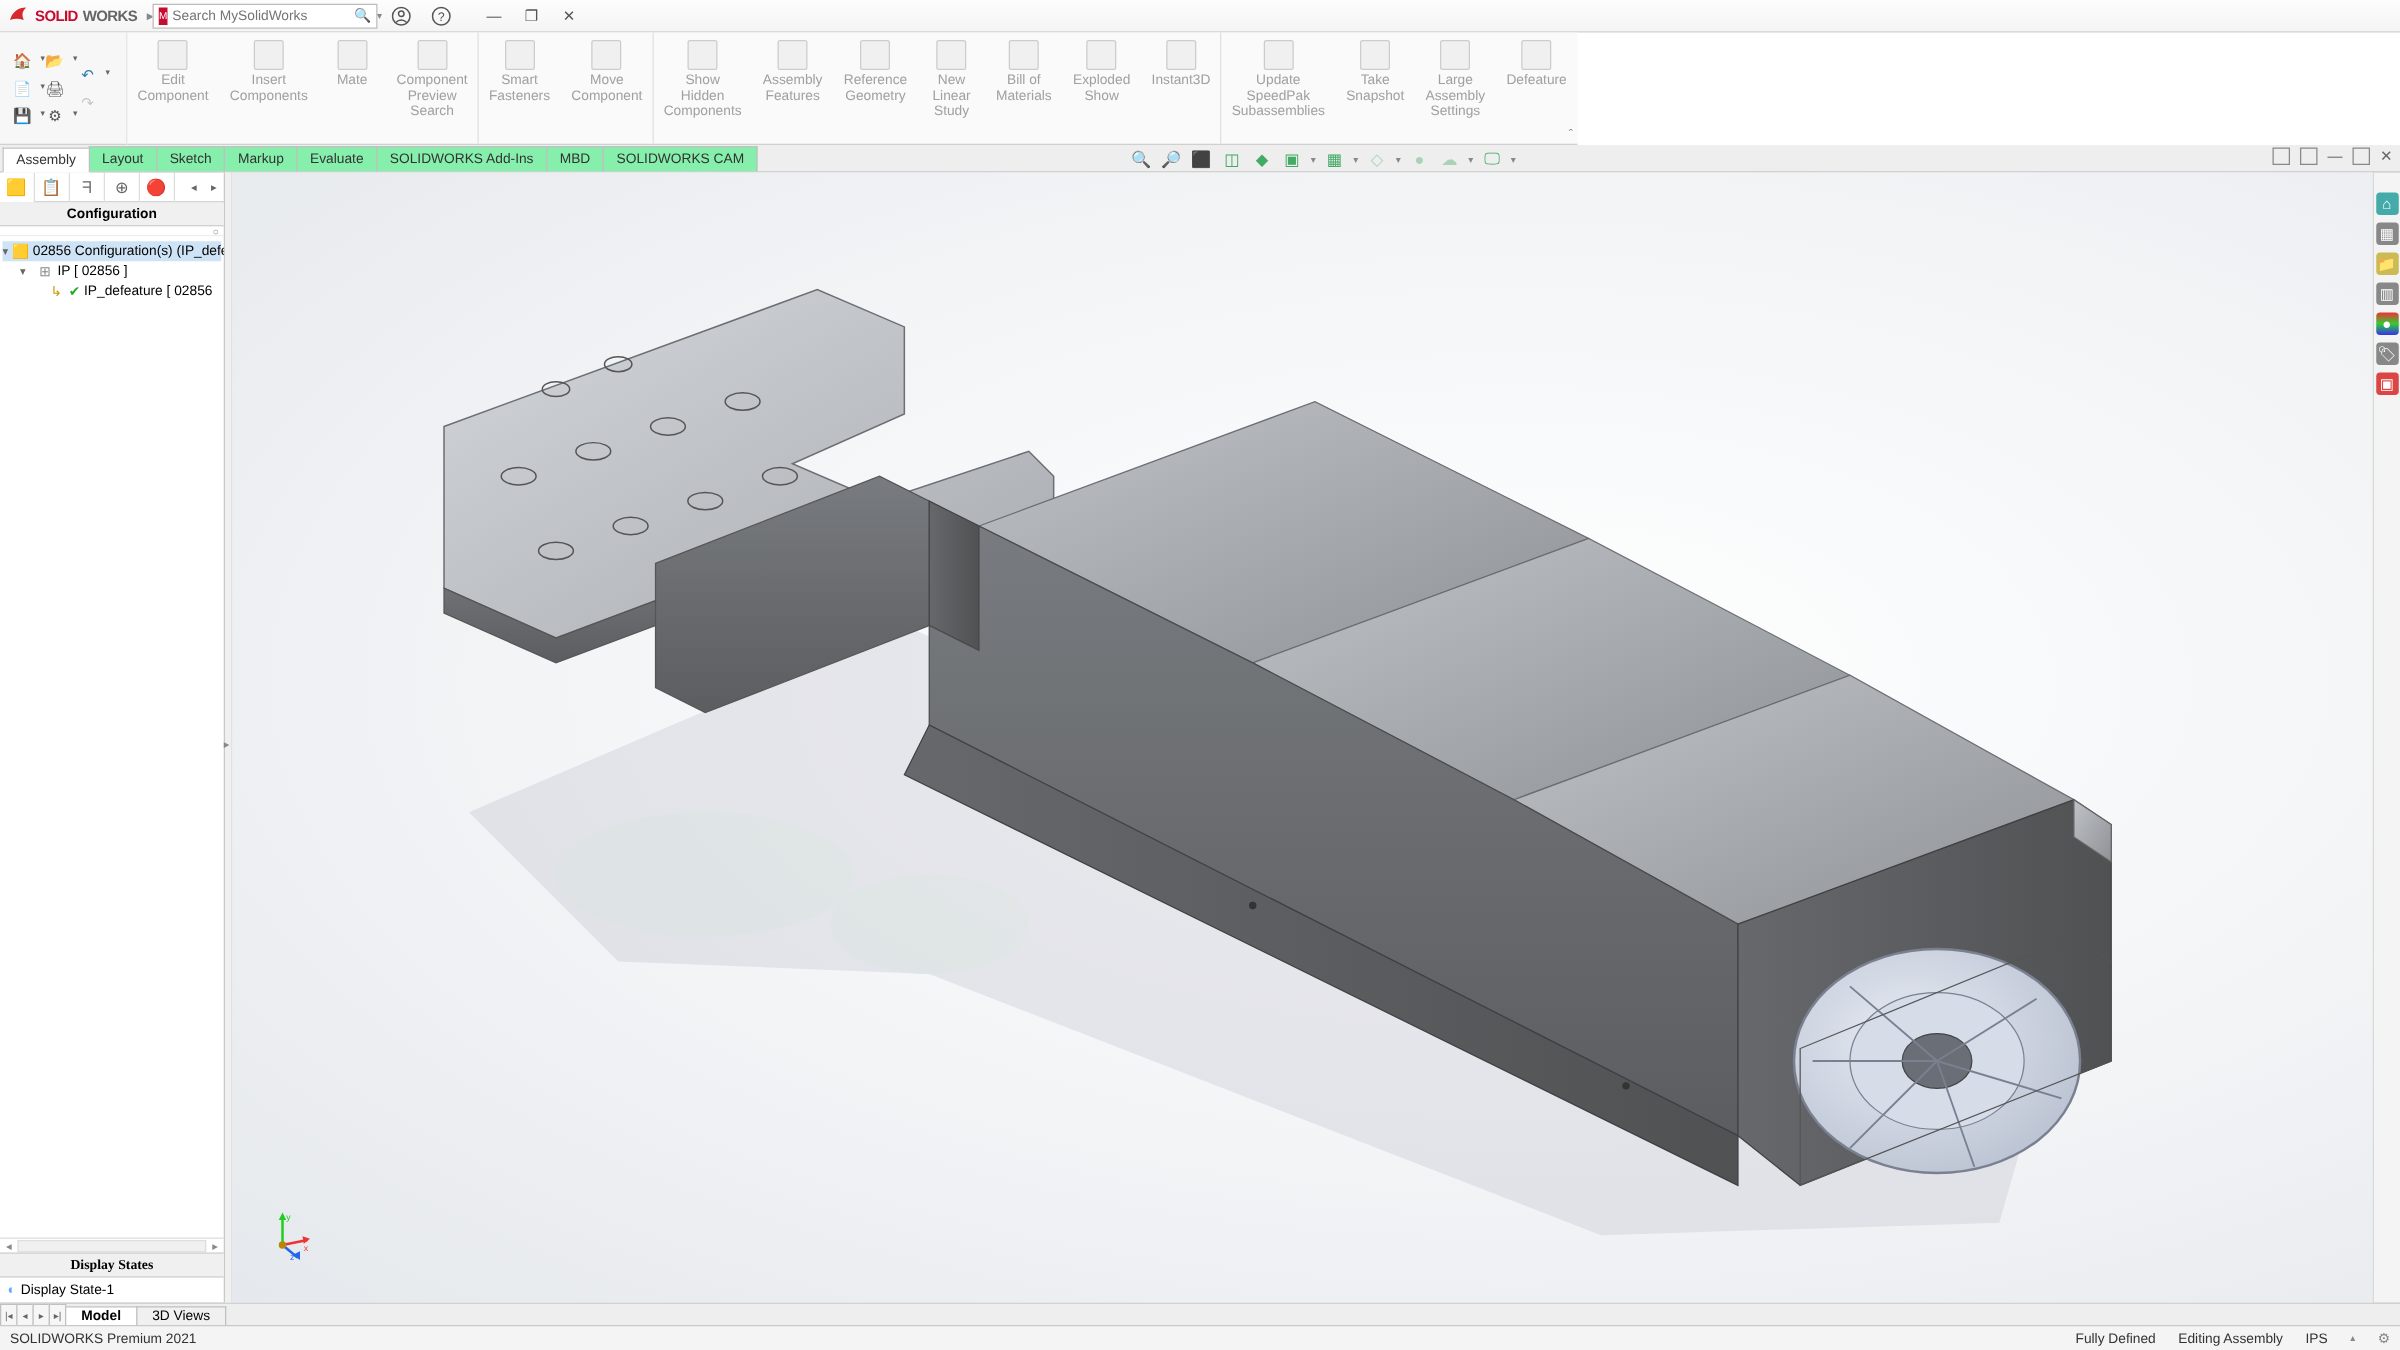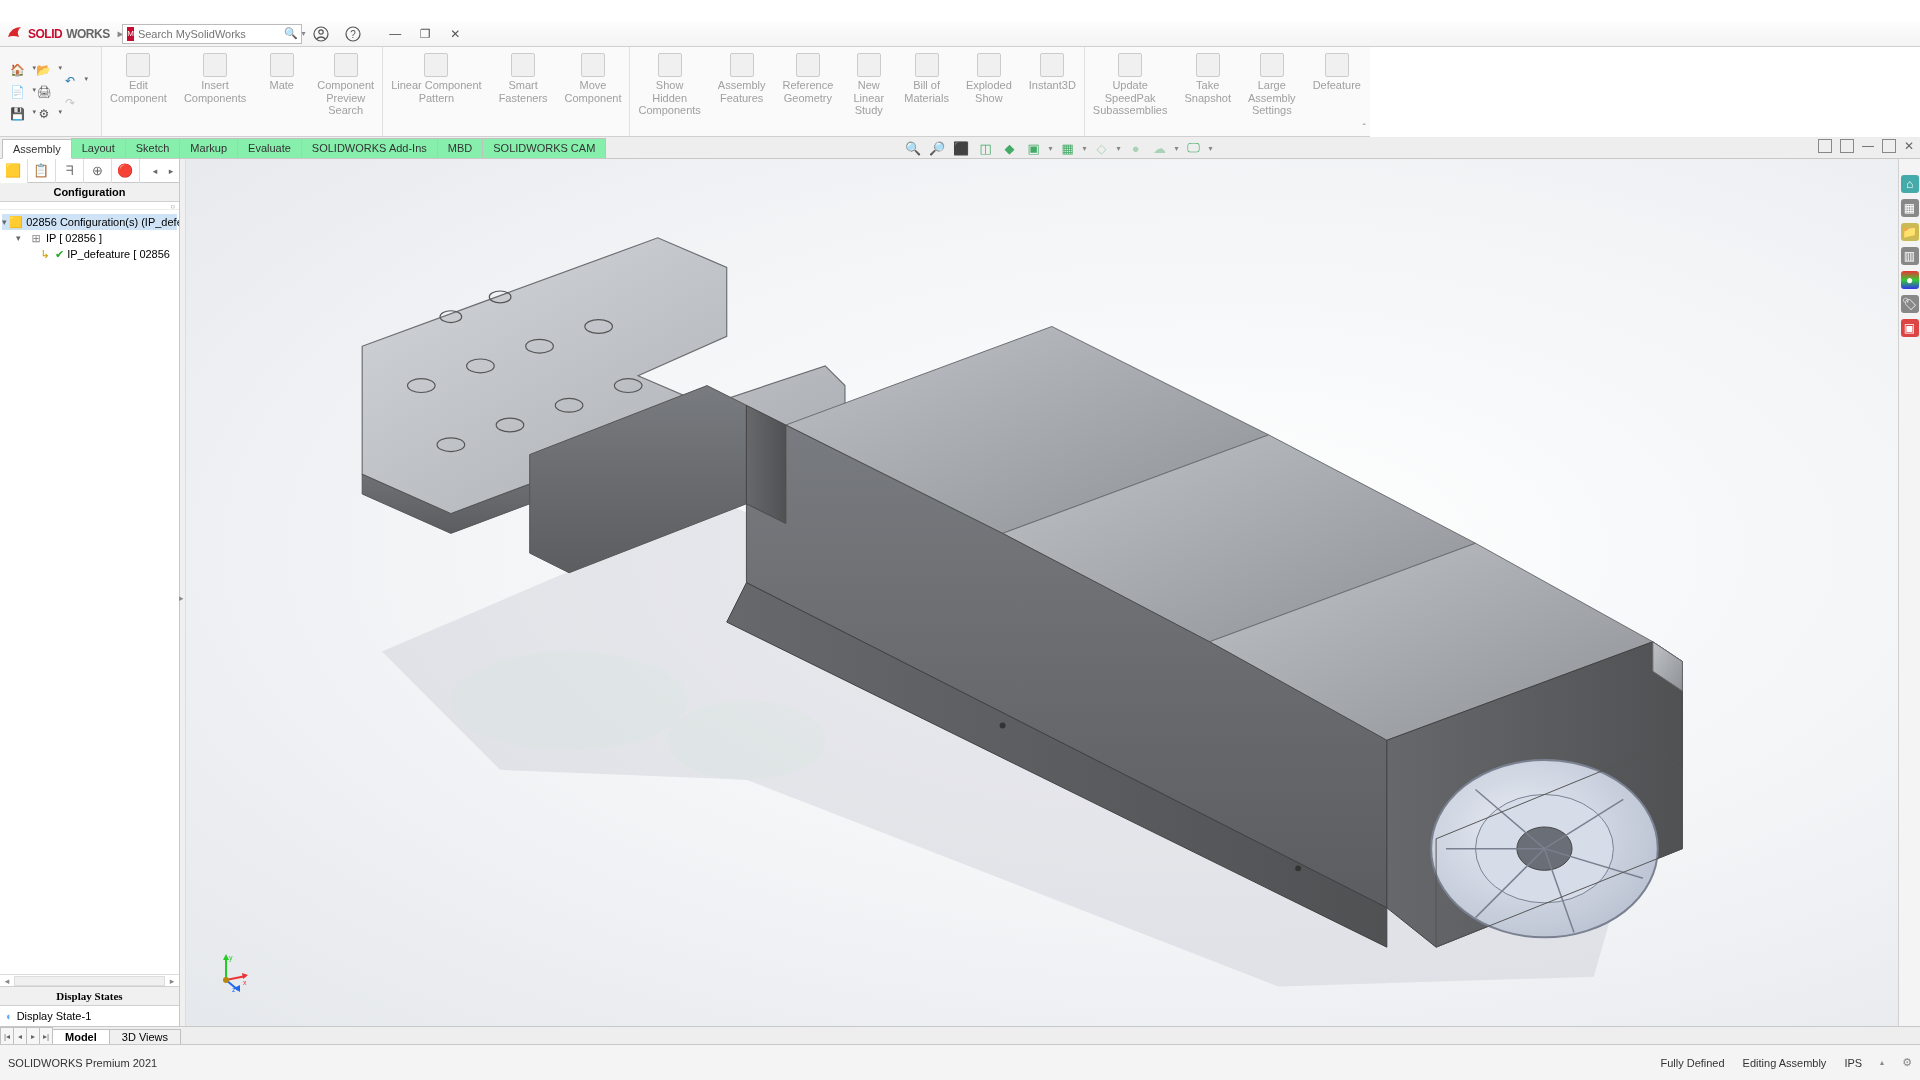--- a/index.html
+++ b/index.html
@@ -1,19 +1,19 @@
 <!DOCTYPE html>
 <html><head>
 <meta charset="utf-8">
 <style>
 * { margin: 0; padding: 0; box-sizing: border-box; font-family: "Segoe UI", Tahoma, sans-serif; user-select: none; }
 body { width: 1920px; height: 1080px; overflow: hidden; background: #fff; display: flex; flex-direction: column; font-size: 12px; }
 
 
-.titlebar { height: 26px; background: linear-gradient(#fdfdfd,#f4f4f4); border-bottom: 1px solid #d0d0d0; display: flex; align-items: center; padding: 0 6px; margin-top: 21px; }
+.titlebar { height: 26px; background: linear-gradient(#fdfdfd,#f4f4f4); border-bottom: 1px solid #d0d0d0; display: flex; align-items: center; padding: 0 6px; }
 .sw-logo { display: flex; align-items: center; gap: 4px; font-weight: bold; letter-spacing: -0.5px; }
 .sw-logo .ds { color: #d9272e; font-weight: bold; }
 .sw-logo .solid { color: #c60c30; }
 .sw-logo .works { color: #666; }
 .titlebar .title-center { flex: 1; text-align: center; color: #333; }
 .titlebar .search-area { display: flex; align-items: center; gap: 6px; }
 .search-box { display: flex; align-items: center; border: 1px solid #bbb; background: #fff; height: 20px; width: 180px; padding: 0 4px; gap: 4px; }
 .search-box .mw-icon { width: 14px; height: 14px; background: #c60c30; color: #fff; font-size: 8px; display: flex; align-items: center; justify-content: center; }
 .search-box input { border: none; outline: none; font-size: 11px; flex: 1; color: #888; }
 .search-box .mag { color: #888; font-size: 11px; }
@@ -76,21 +76,21 @@
 .model-svg { position: absolute; inset: 0; width: 100%; height: 100%; }
 
 .right-toolbar { width: 22px; background: #f4f4f4; border-left: 1px solid #d0d0d0; display: flex; flex-direction: column; align-items: center; padding-top: 16px; gap: 6px; }
 .rt-btn { width: 18px; height: 18px; border-radius: 3px; display: flex; align-items: center; justify-content: center; font-size: 12px; color: #fff; }
 
 
 .bottom-tabs { height: 18px; background: #eee; border-top: 1px solid #c8c8c8; display: flex; align-items: flex-end; font-size: 11px; }
 .bt-navbtn { width: 14px; height: 17px; border: 1px solid #c0c0c0; border-bottom: none; background: #f6f6f6; display: flex; align-items: center; justify-content: center; color: #666; font-size: 8px; margin-right: -1px; }
 .bt-tab { padding: 1px 12px; border: 1px solid #c0c0c0; border-bottom: none; background: #f0f0f0; margin-right: -1px; }
 .bt-tab.active { background: #fff; font-weight: bold; }
-.statusbar { height: 36px; background: #f4f4f4; border-top: 1px solid #c8c8c8; display: flex; align-items: center; padding: 0 8px; font-size: 11px; color: #333; }
+.statusbar { height: 20px; background: #f4f4f4; border-top: 1px solid #c8c8c8; display: flex; align-items: center; padding: 0 8px; font-size: 11px; color: #333; }
 .statusbar .sb-right { margin-left: auto; display: flex; gap: 18px; align-items: center; }
 
 svg text { font-family: Arial; }
 </style>
 </head>
 <body>
 
 <div class="titlebar">
   <div class="sw-logo">
     <span class="ds">
@@ -162,25 +162,20 @@
           </div>
           <div class="ribbon-item">
             <div class="r-icon"></div>
             <div>Mate</div>
           </div>
           <div class="ribbon-item ribbon-sep">
             <div class="r-icon"></div>
             <div>Component</div>
             <div>Preview</div>
             <div>Search</div>
-          </div>
-          <div class="ribbon-item">
-            <div class="r-icon"></div>
-            <div>Linear Component</div>
-            <div>Pattern</div>
           </div>
           <div class="ribbon-item">
             <div class="r-icon"></div>
             <div>Smart</div>
             <div>Fasteners</div>
           </div>
           <div class="ribbon-item ribbon-sep">
             <div class="r-icon"></div>
             <div>Move</div>
             <div>Component</div>

